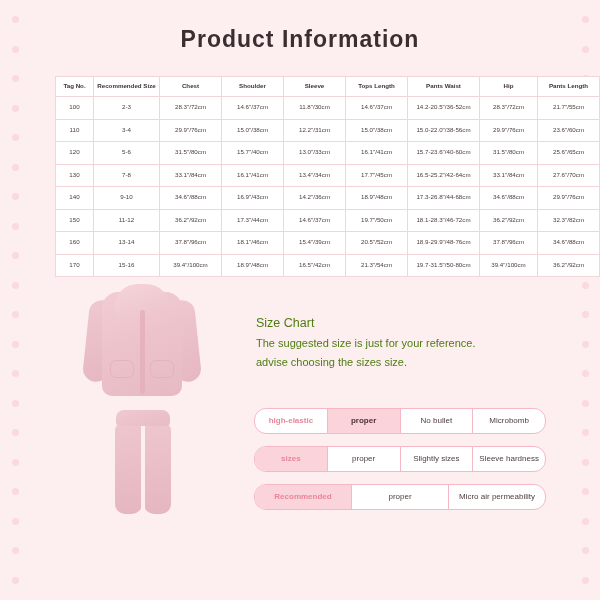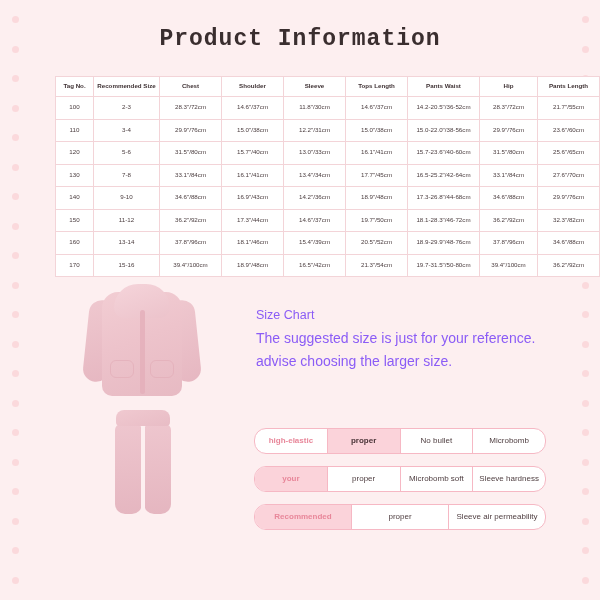--- a/index.html
+++ b/index.html
@@ -45,21 +45,20 @@
   .title {
     position: absolute;
     top: 26px;
     left: 0;
     width: 600px;
     text-align: center;
     font-size: 23px;
     font-weight: bold;
     color: #3a2e2f;
     letter-spacing: 1px;
-    font-family: Liberation Mono, monospace;
   }
   
   .table-wrap {
     position: absolute;
     left: 55px;
     top: 76px;
     width: 492px;
   }
   table.size-table {
     border-collapse: collapse;
@@ -174,41 +173,40 @@
     position: absolute;
     left: 31px; top: 16px;
     width: 4px; height: 88px;
     background: #fdeff0;
   }
 
   
   .chart-text {
     position: absolute;
     left: 256px;
-    top: 308px;
+    top: 316px;
     width: 300px;
-    color: #8b5cf6;
+    color: #4d7c0f;
   }
   .chart-text .heading {
     font-size: 12.5px;
     margin-bottom: 6px;
   }
   .chart-text p {
     margin: 0 0 3px 0;
-    font-size: 14px;
+    font-size: 11px;
     line-height: 1.45;
   }
 
   
   .attrs {
     position: absolute;
     left: 254px;
     top: 408px;
     width: 292px;
-    margin-top: 20px;
   }
   .attr-row {
     display: flex;
     align-items: stretch;
     border: 1px solid #f6b8c4;
     border-radius: 12px;
     overflow: hidden;
     background: #ffffff;
     margin-bottom: 12px;
     height: 24px;
@@ -422,40 +420,40 @@
       <div class="leg-l"></div>
       <div class="leg-r"></div>
       <div class="waist"></div>
       <div class="gap"></div>
     </div>
   </div>
 
   <div class="chart-text">
     <div class="heading">Size Chart</div>
     <p>The suggested size is just for your reference.</p>
-    <p>advise choosing the larger size.</p>
+    <p>advise choosing the sizes size.</p>
   </div>
 
   <div class="attrs">
 
     <div class="attr-row">
       <div class="attr-cell tag">high-elastic</div>
       <div class="attr-cell active">proper</div>
       <div class="attr-cell">No bullet</div>
       <div class="attr-cell">Microbomb</div>
     </div>
 
     <div class="attr-row">
-      <div class="attr-cell tag active">your</div>
+      <div class="attr-cell tag active">sizes</div>
       <div class="attr-cell">proper</div>
-      <div class="attr-cell">Microbomb soft</div>
+      <div class="attr-cell">Slightly sizes</div>
       <div class="attr-cell">Sleeve hardness</div>
     </div>
 
     <div class="attr-row">
       <div class="attr-cell tag active">Recommended</div>
       <div class="attr-cell">proper</div>
-      <div class="attr-cell">Sleeve air permeability</div>
+      <div class="attr-cell">Micro air permeability</div>
     </div>
 
   </div>
 
 </div>
 
 </body></html>

